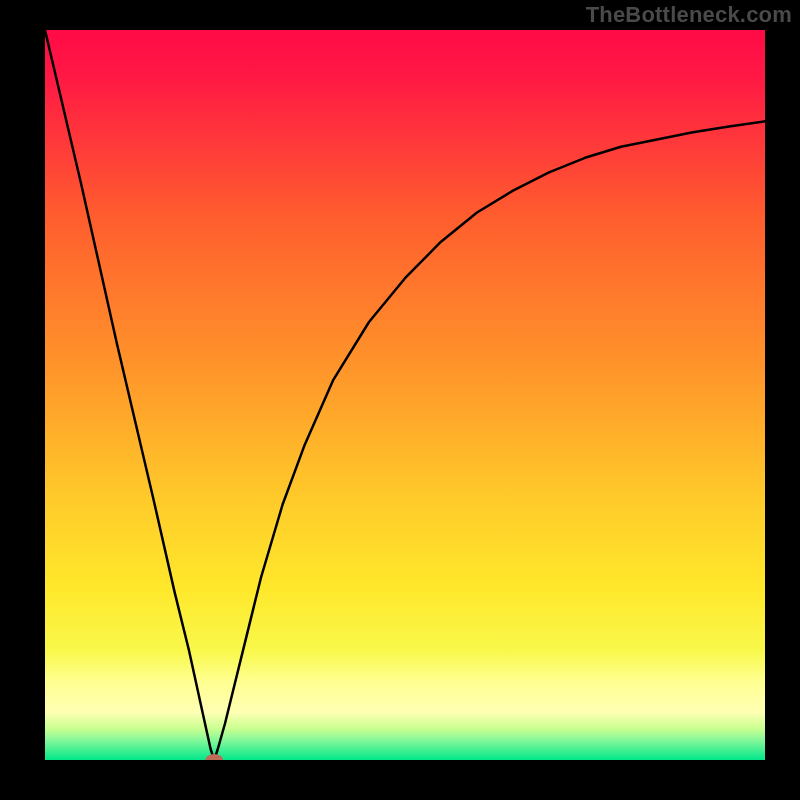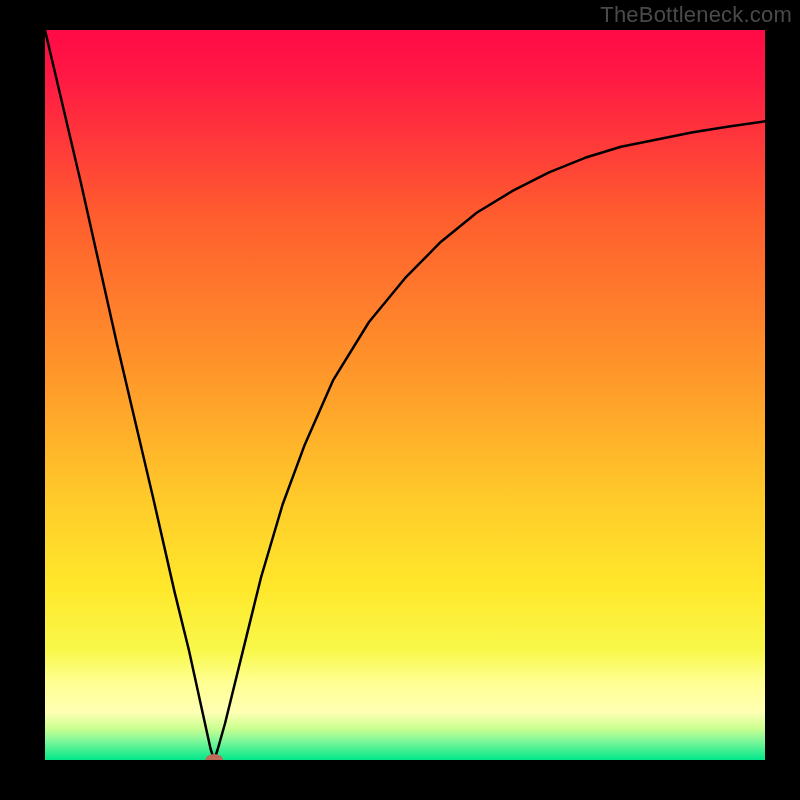--- a/index.html
+++ b/index.html
@@ -16,21 +16,21 @@
     width: 800px;
     height: 800px;
     background: #000;
   }
   .watermark {
     position: absolute;
     top: 2px;
     right: 8px;
     color: #4a4a4a;
     font-size: 22px;
-    font-weight: normal;
+    font-weight: bold;
     letter-spacing: 0.2px;
     z-index: 10;
   }
   .plot {
     position: absolute;
     left: 45px;
     top: 30px;
     width: 720px;
     height: 730px;
   }

